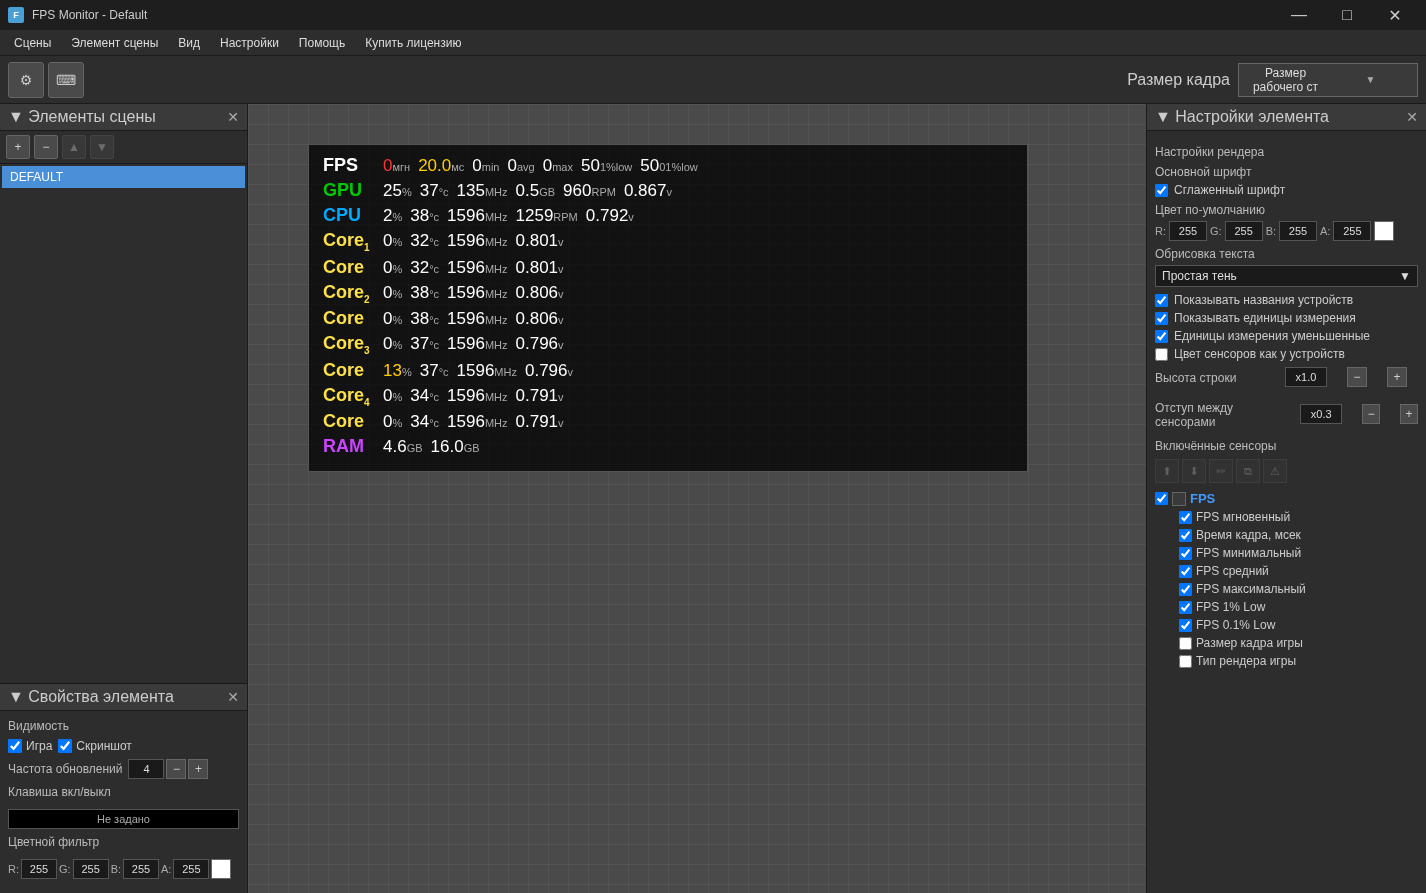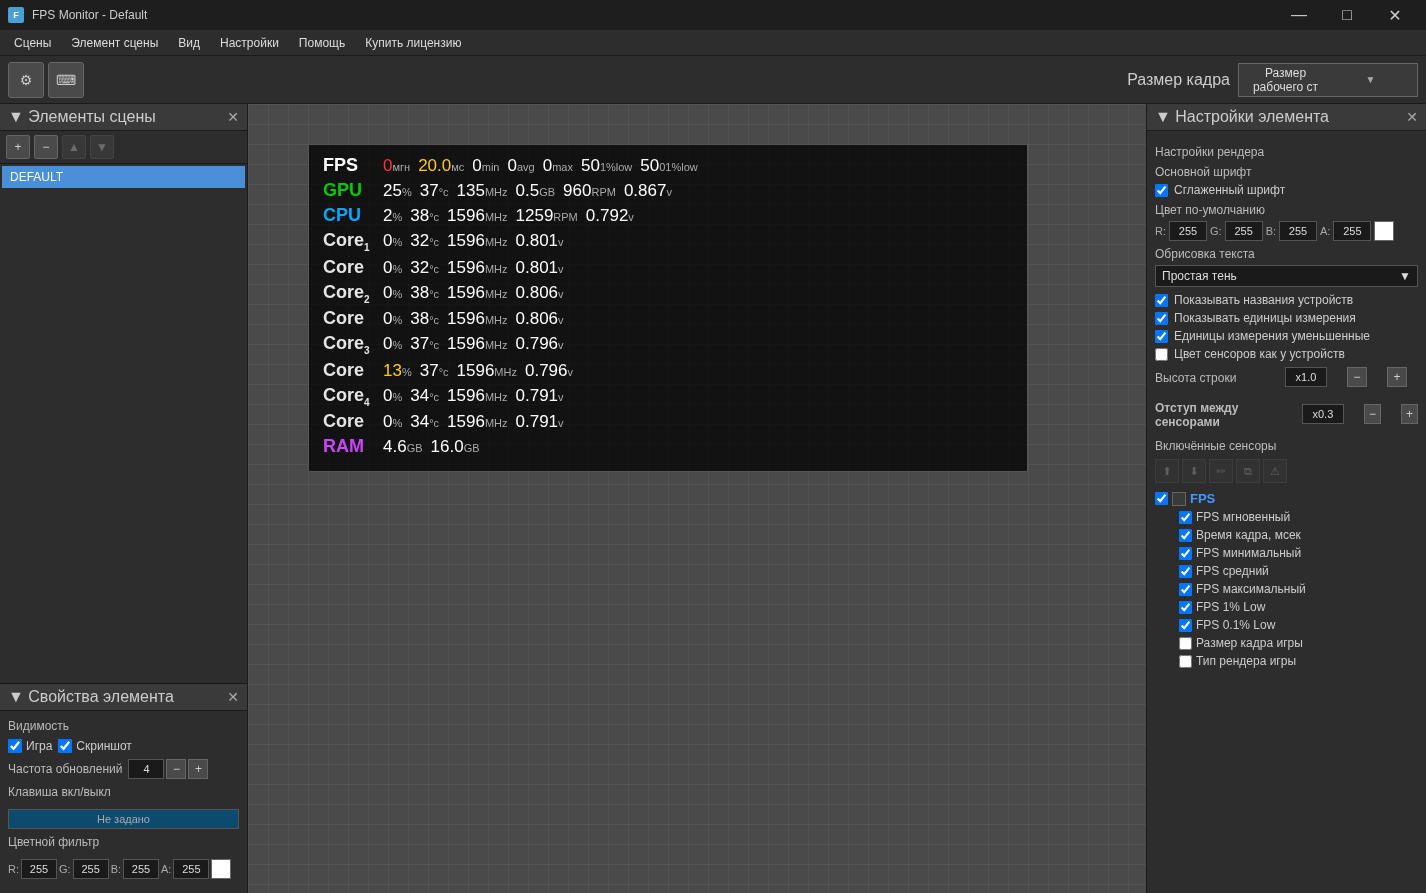--- a/index.html
+++ b/index.html
@@ -245,21 +245,21 @@
     .stepper-btn {
       width: 20px; height: 20px;
       background: #4a4a4a;
       border: 1px solid #666;
       color: #ccc;
       cursor: pointer;
       display: flex; align-items: center; justify-content: center;
       font-size: 12px;
     }
     .key-btn {
-      background: #0c4a6e;
+      background: #000000;
       border: 1px solid #555;
       color: #aaa;
       padding: 3px 12px;
       font-size: 11px;
       cursor: pointer;
       width: 100%;
     }
     .color-input-group {
       display: flex;
       align-items: center;
@@ -322,21 +322,21 @@
     }
     .ov-label {
       color: white;
       font-size: 18px;
       font-weight: bold;
       min-width: 60px;
       font-family: 'Impact', sans-serif;
     }
     .ov-label.gpu { color: #00cc00; }
     .ov-label.cpu { color: #00aaff; }
-    .ov-label.core { color: #e5e5e5; }
+    .ov-label.core { color: #fde047; }
     .ov-label.ram { color: #cc44ff; }
     .ov-val {
       font-size: 17px;
       font-family: 'Impact', sans-serif;
     }
     .ov-val.red { color: #ff3333; }
     .ov-val.yellow { color: #ffcc00; }
     .ov-val.white { color: white; }
     .ov-unit {
       font-size: 11px;
@@ -821,21 +821,21 @@
         <input type="checkbox" style="">
         <label>Цвет сенсоров как у устройств</label>
       </div>
       <div class="row-height-row">
         <span class="section-label" style="min-width:110px;">Высота строки</span>
         <input class="small-val" value="x1.0" style="">
         <button class="small-btn">−</button>
         <button class="small-btn">+</button>
       </div>
       <div class="row-height-row">
-        <span class="section-label" style="min-width:110px;font-weight:bold;">Отступ между сенсорами</span>
+        <span class="section-label" style="min-width:110px;">Отступ между сенсорами</span>
         <input class="small-val" value="x0.3" style="">
         <button class="small-btn">−</button>
         <button class="small-btn">+</button>
       </div>
       <div class="sensors-header">Включённые сенсоры</div>
       <div class="sensors-toolbar">
         <div class="sensor-icon-btn disabled">⬆</div>
         <div class="sensor-icon-btn disabled">⬇</div>
         <div class="sensor-icon-btn disabled">✏</div>
         <div class="sensor-icon-btn disabled">⧉</div>

